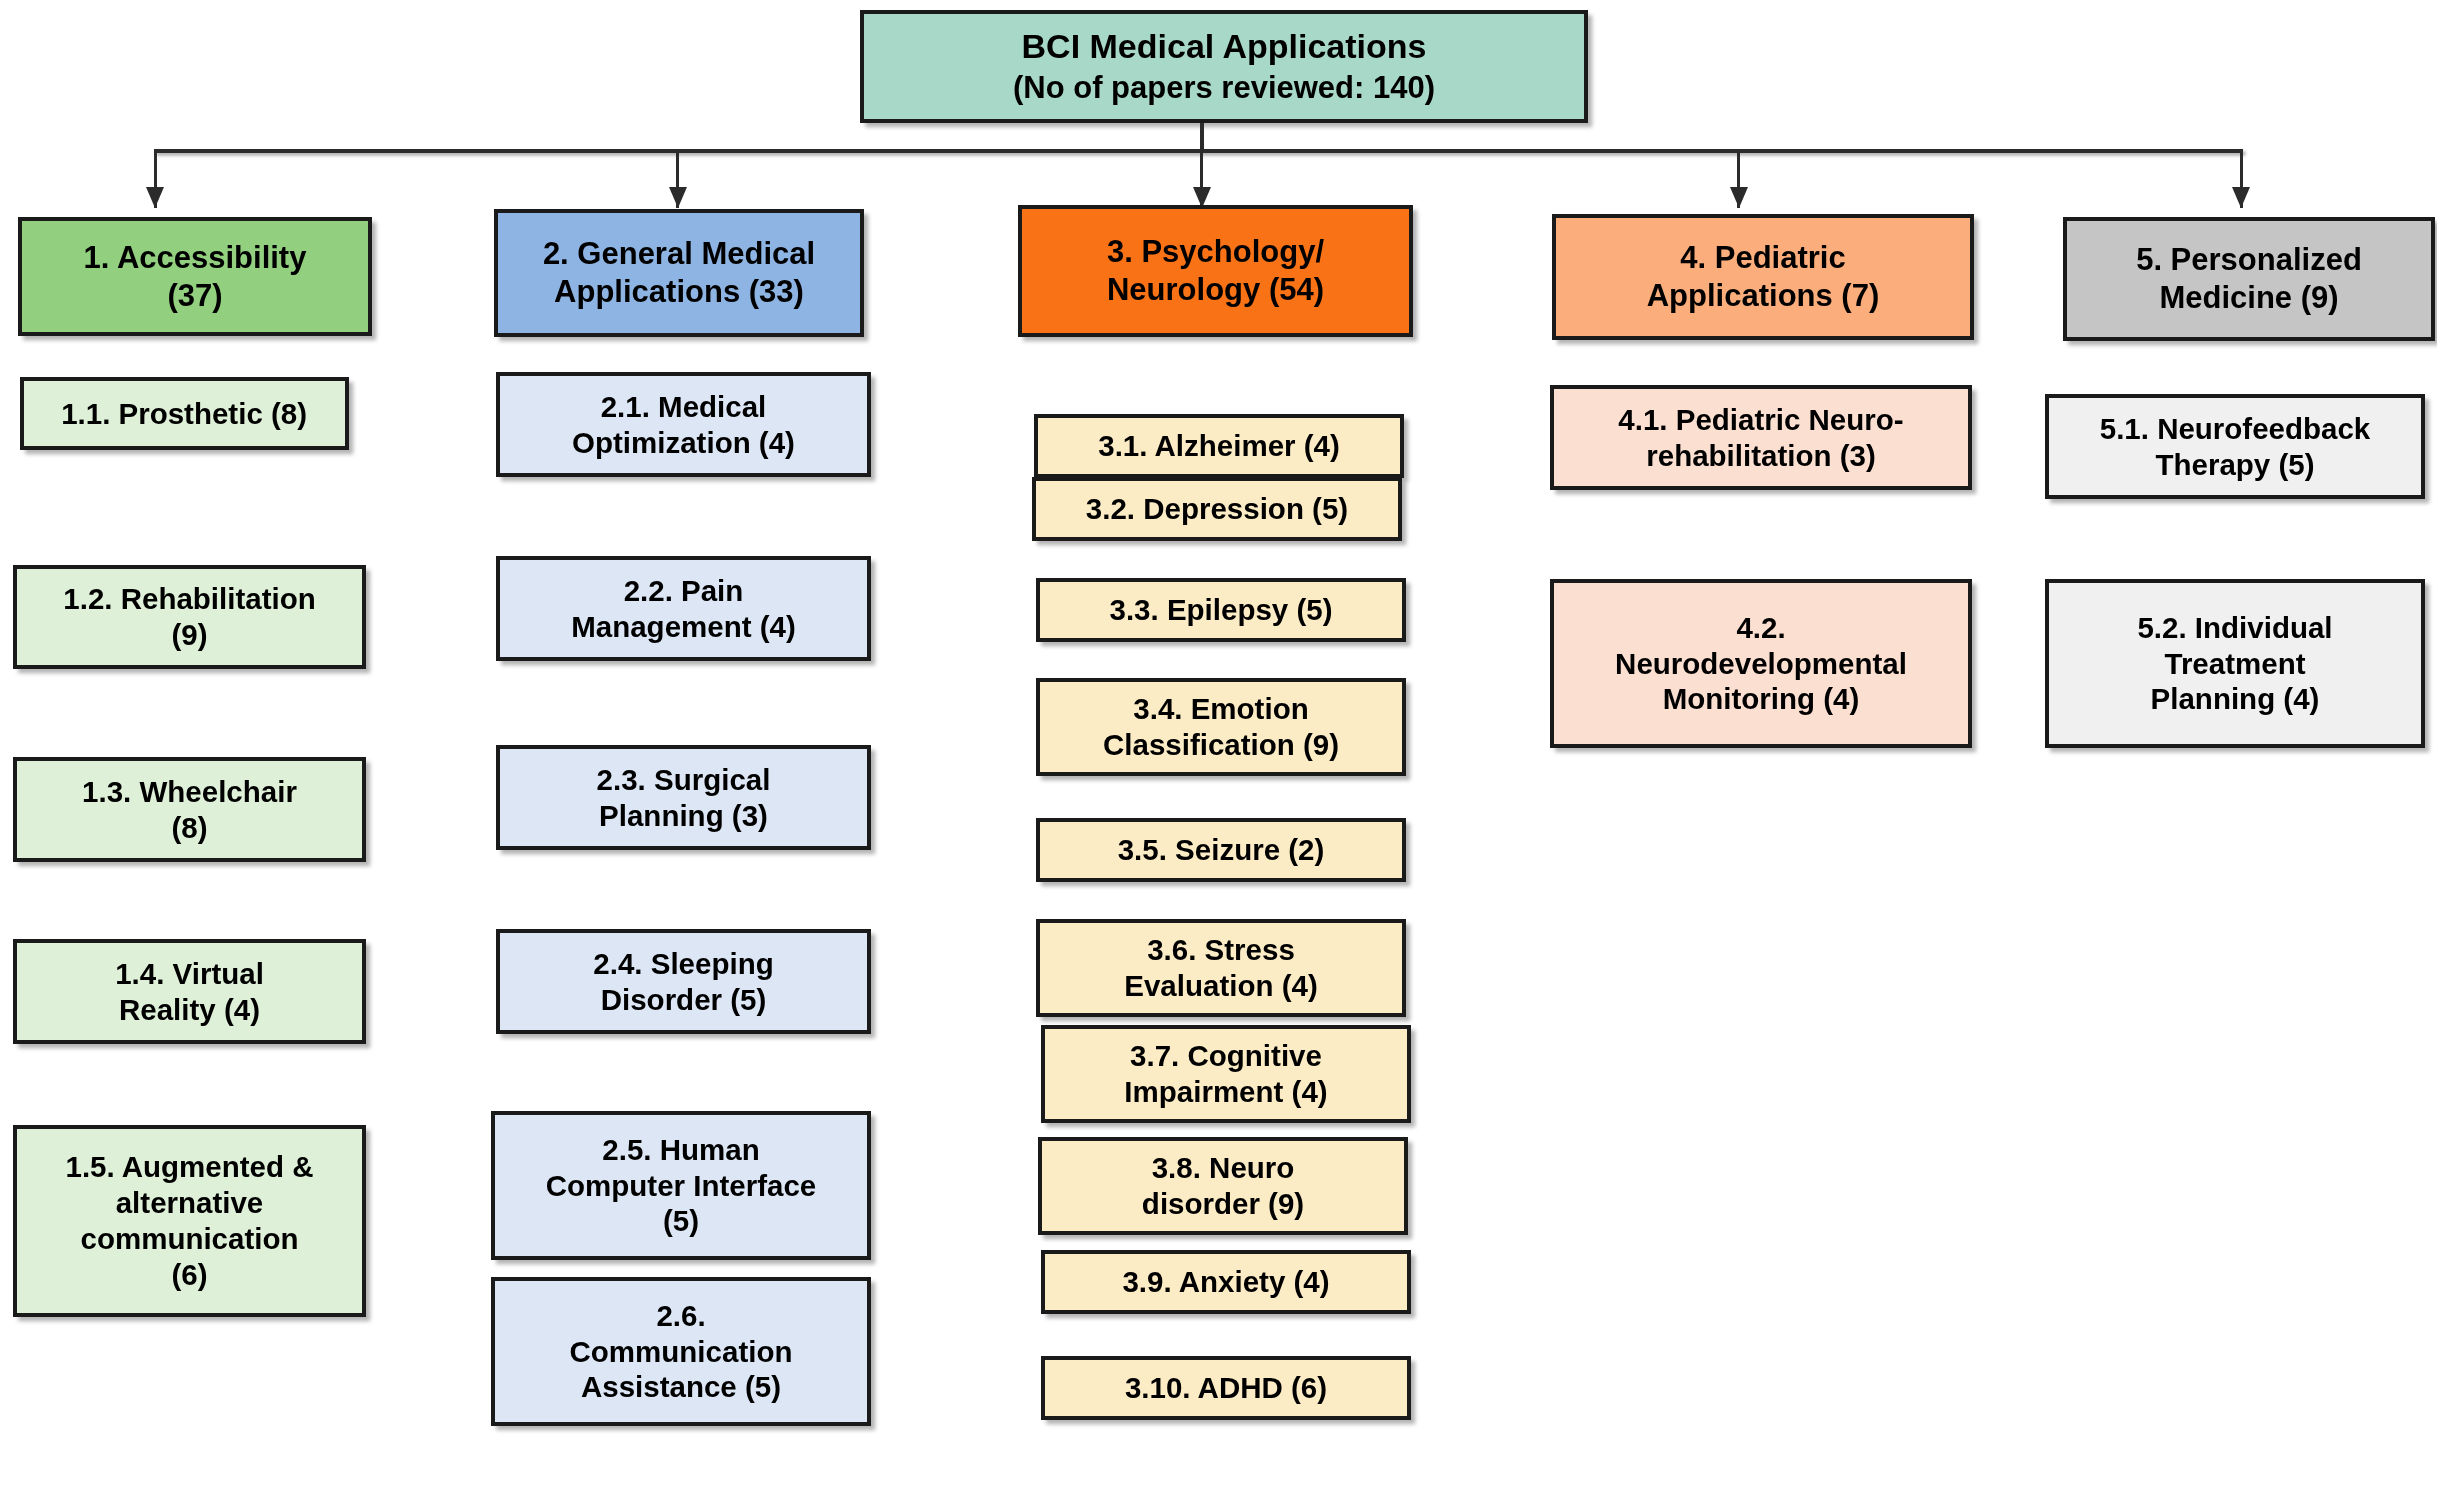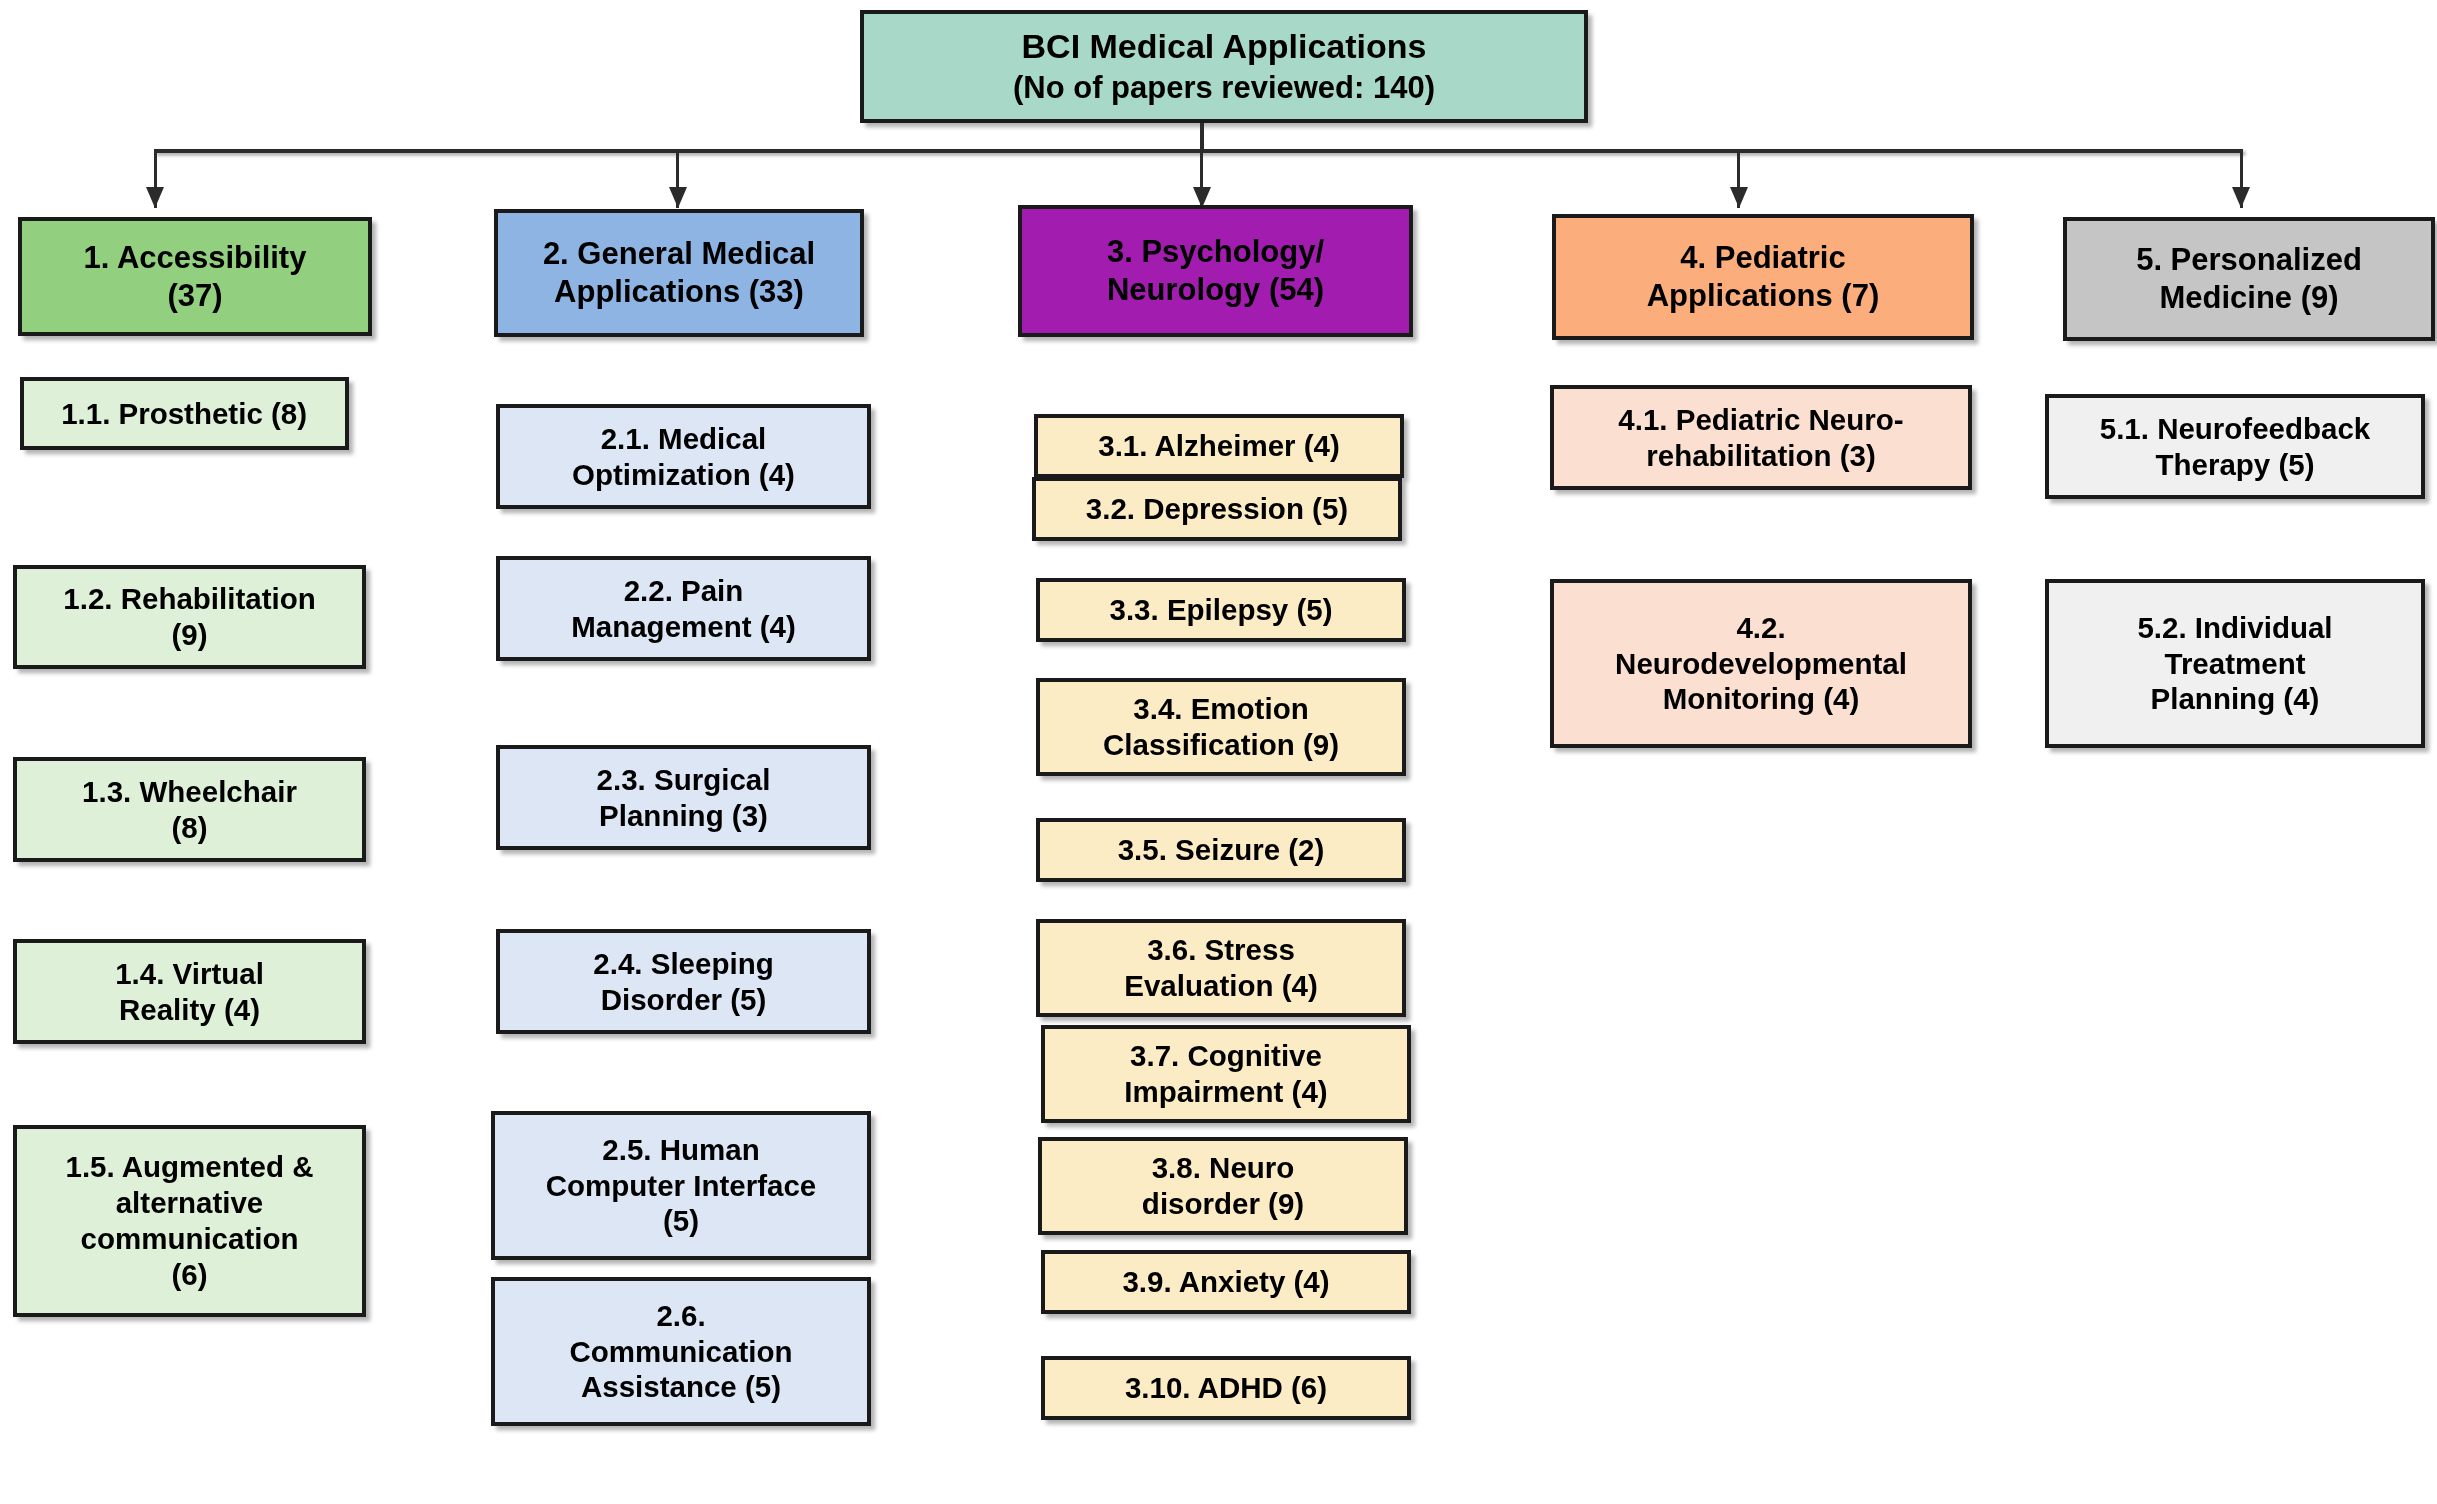--- a/index.html
+++ b/index.html
@@ -40,21 +40,21 @@
     flex-direction:column;
     line-height:1.3;
   }
   .root .t1{font-size:34px;}
   .root .t2{font-size:31px;font-weight:bold;}
 
   
   .hdr{font-size:31px;border-width:4.9px;}
   .hdr.c1{background:#92d07f;}
   .hdr.c2{background:#8db4e2;}
-  .hdr.c3{background:#a21caf;}
+  .hdr.c3{background:#f97316;}
   .hdr.c4{background:#fbad7b;}
   .hdr.c5{background:#c5c5c5;margin-left:16px;}
 
   
   .leaf{font-size:29.5px;border-width:4.1px;}
   .leaf.c1{background:#dff0d8;}
   .leaf.c2{background:#dce6f4;}
   .leaf.c3{background:#fcecc6;}
   .leaf.c4{background:#fbe0d2;text-align:center;}
   .leaf.c5{background:#f0f0f0;}
@@ -152,21 +152,21 @@
     <span>1.4. Virtual</span>
     <span>Reality (4)</span>
   </div>
   <div class="box leaf c1" style="left:13px;top:1125px;width:353px;height:192px;flex-direction:column;">
     <span>1.5. Augmented &amp;</span>
     <span>alternative</span>
     <span>communication</span>
     <span>(6)</span>
   </div>
 
-  <div class="box leaf c2" style="left:496px;top:372px;width:375px;height:105px;flex-direction:column;margin-top:32px;">
+  <div class="box leaf c2" style="left:496px;top:372px;width:375px;height:105px;flex-direction:column;">
     <span>2.1. Medical</span>
     <span>Optimization (4)</span>
   </div>
   <div class="box leaf c2" style="left:496px;top:556px;width:375px;height:105px;flex-direction:column;">
     <span>2.2. Pain</span>
     <span>Management (4)</span>
   </div>
   <div class="box leaf c2" style="left:496px;top:745px;width:375px;height:105px;flex-direction:column;">
     <span>2.3. Surgical</span>
     <span>Planning (3)</span>

